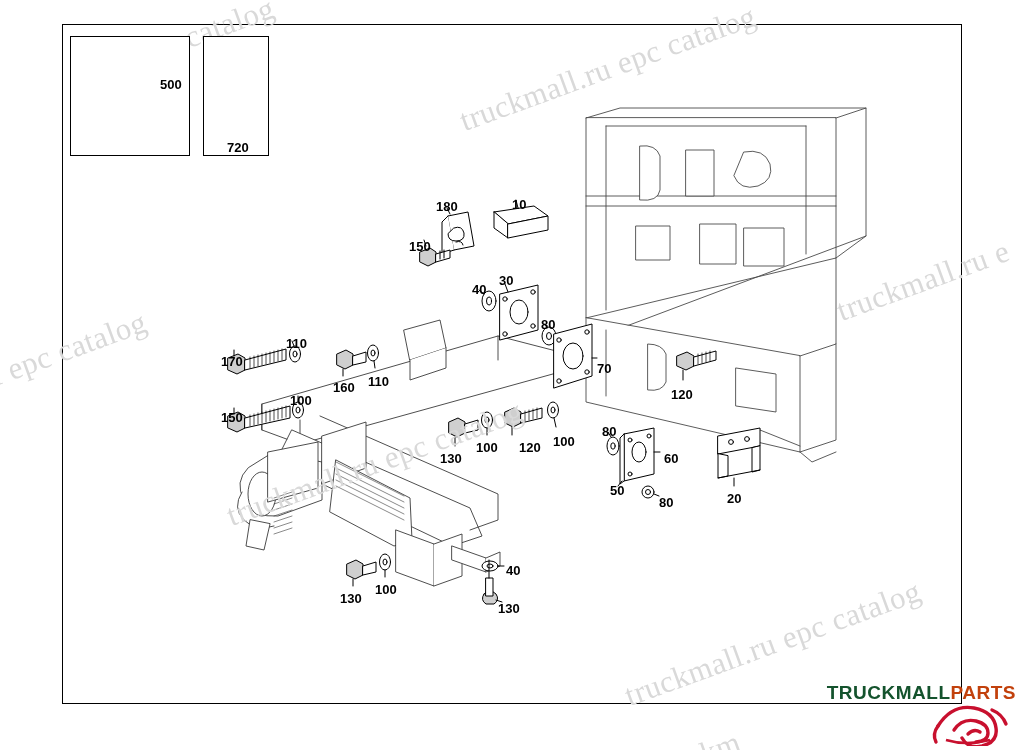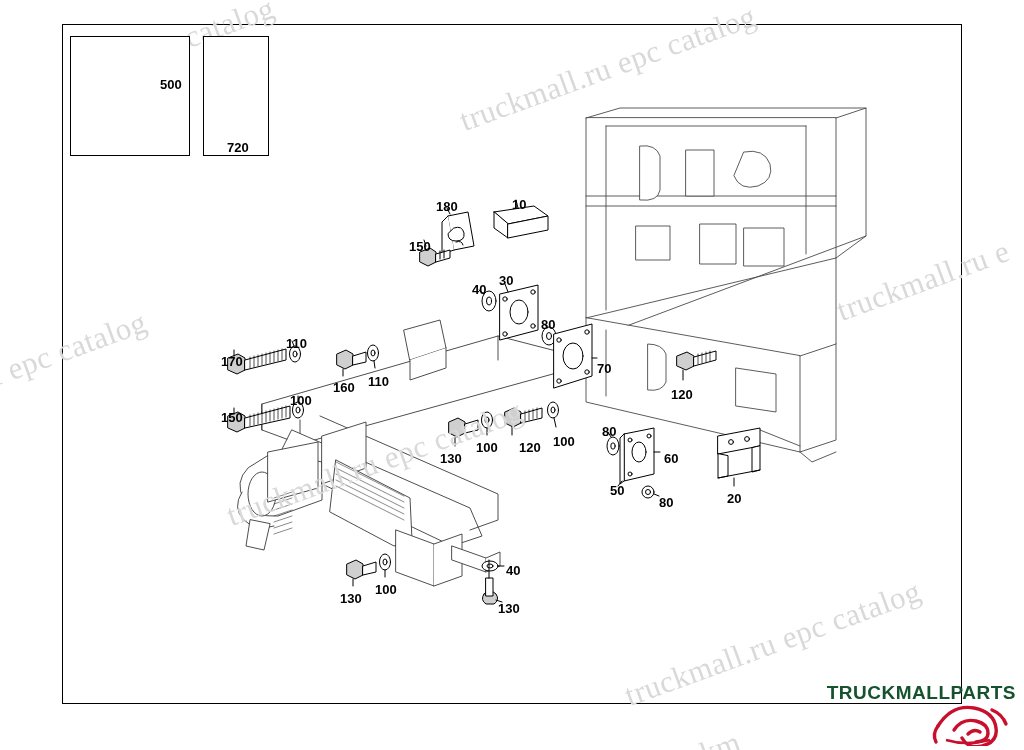--- a/index.html
+++ b/index.html
@@ -92,21 +92,21 @@
     right: 8px;
     bottom: 46px;
     font-family: "Liberation Sans", sans-serif;
     font-weight: bold;
     font-size: 19px;
     letter-spacing: 0.5px;
     z-index: 10;
     white-space: nowrap;
   }
   .logo-dark { color: #14532d; }
-  .logo-red  { color: #14532d; }
+  .logo-red  { color: #c2410c; }
 </style>
 </head>
 <body>
 
 <div id="watermark-layer">
   <div class="wm" style="left:130px; top:40px;  font-size:31px;">epc catalog</div>
   <div class="wm" style="left:455px; top:105px; font-size:31px;">truckmall.ru epc catalog</div>
   <div class="wm" style="left:832px; top:295px; font-size:31px;">truckmall.ru e</div>
   <div class="wm" style="left:-14px; top:360px; font-size:31px;">l epc catalog</div>
   <div class="wm" style="left:222px; top:500px; font-size:31px;">truckmall.ru epc catalog</div>

